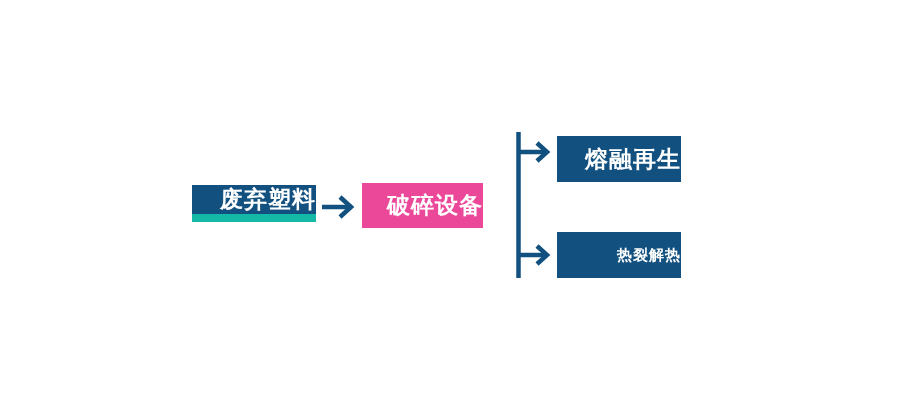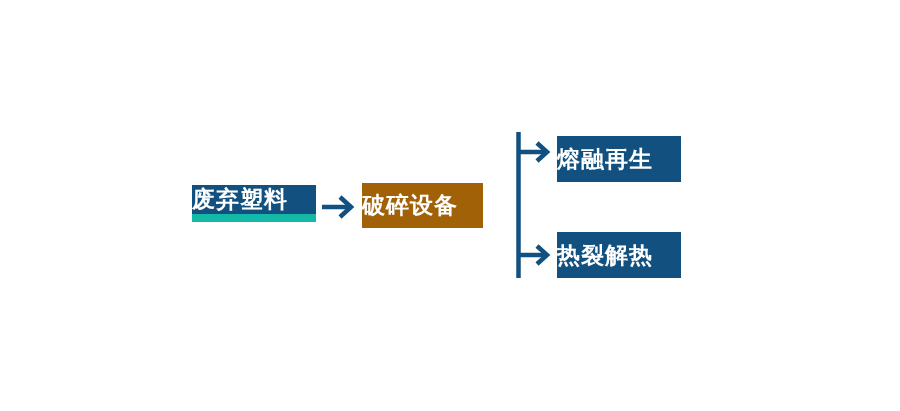--- a/index.html
+++ b/index.html
@@ -20,21 +20,21 @@
     height: 411px;
     background: #ffffff;
   }
 
   
   .node {
     position: absolute;
     box-sizing: border-box;
     display: flex;
     align-items: center;
-    justify-content: flex-start;
+    justify-content: flex-end;
     color: #ffffff;
     font-family: "DejaVu Sans", "Liberation Sans", sans-serif;
     font-weight: 700;
     letter-spacing: 1px;
     white-space: nowrap;
     user-select: none;
   }
   .node-label {
     display: block;
     line-height: 1;
@@ -50,40 +50,40 @@
     font-size: 23px;
     border-bottom: 8px solid #14b8a6;
   }
 
   
   #node-crusher {
     left: 362px;
     top: 183px;
     width: 121px;
     height: 45px;
-    background: #a16207;
+    background: #ec4899;
     font-size: 23px;
   }
 
   
   #node-melt-regeneration {
     left: 557px;
     top: 136px;
     width: 124px;
     height: 46px;
     background: #12507f;
     font-size: 23px;
   }
   #node-pyrolysis {
     left: 557px;
     top: 232px;
     width: 124px;
     height: 46px;
     background: #12507f;
-    font-size: 23px;
+    font-size: 15px;
   }
 
   
   .connector {
     position: absolute;
   }
   #arrow-waste-to-crusher {
     left: 318px;
     top: 190px;
     width: 46px;

